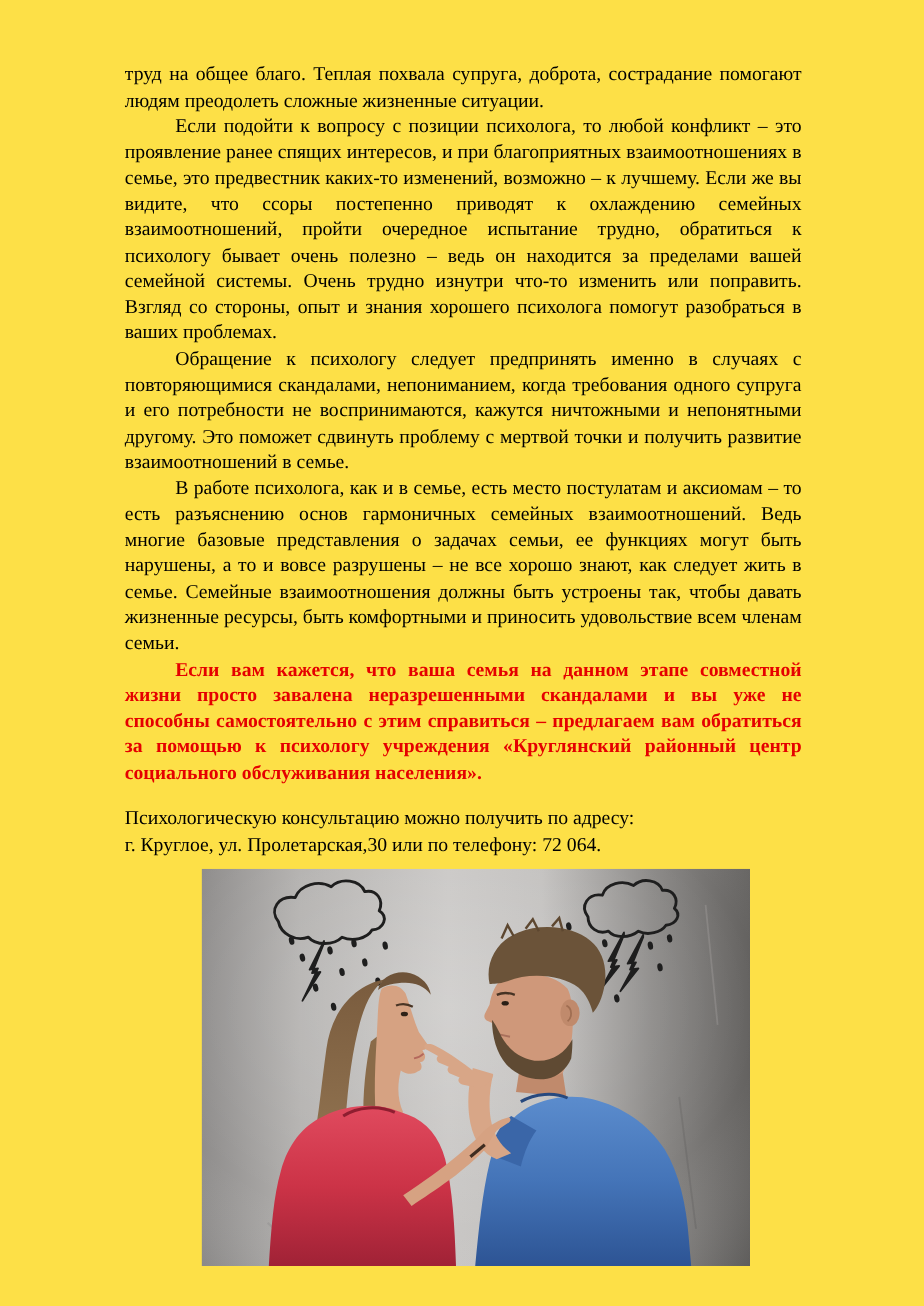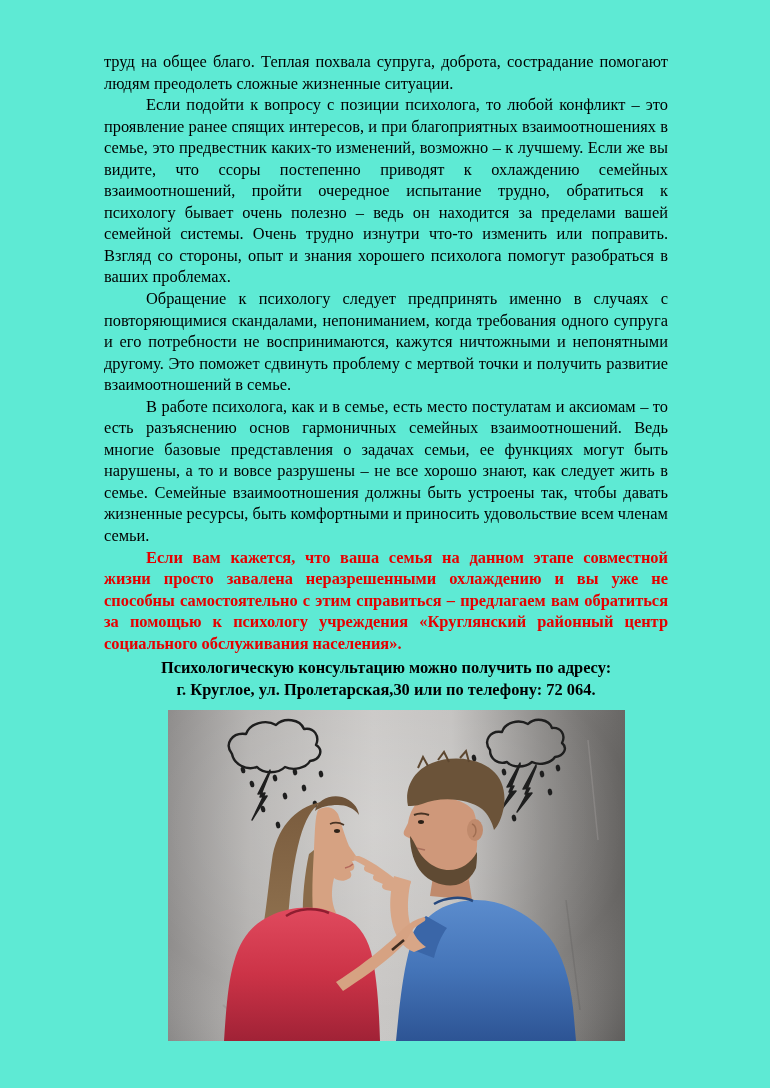--- a/index.html
+++ b/index.html
@@ -1,63 +1,62 @@
 <!DOCTYPE html>
 <html><head>
 <meta charset="utf-8">
 <style>
   html, body { margin: 0; padding: 0; background: #ffffff; }
   .page {
     position: relative;
     width: 770px;
     height: 1088px;
-    background: #5eead4;
+    background: #fde047;
     overflow: hidden;
     font-family: "Liberation Serif", serif;
     color: #000000;
   }
   .content {
     position: absolute;
     left: 104px;
     top: 51px;
     width: 564px;
     font-size: 16.4px;
     line-height: 21.55px;
   }
   p.para {
     margin: 0;
     text-align: justify;
     text-indent: 42px;
   }
   p.para.no-indent { text-indent: 0; }
   p.para.red-bold { color: #e50000; font-weight: bold; }
   .contact {
-    margin-top: 3px;
-    text-align: center;
-    font-weight: bold;
+    margin-top: 17px;
+    font-weight: normal;
   }
   .photo-wrap {
     margin: 10px 0 0 64px;
     width: 457px;
     height: 331px;
   }
   .photo-wrap svg { display: block; }
 </style>
 </head>
 <body>
 
 <div class="page">
   <div class="content">
 
     <div>
         <p class="para no-indent">труд на общее благо. Теплая похвала супруга, доброта, сострадание помогают людям преодолеть сложные жизненные ситуации.</p>
         <p class="para">Если подойти к вопросу с позиции психолога, то любой конфликт – это проявление ранее спящих интересов, и при благоприятных взаимоотношениях в семье, это предвестник каких-то изменений, возможно – к лучшему. Если же вы видите, что ссоры постепенно приводят к охлаждению семейных взаимоотношений, пройти очередное испытание трудно, обратиться к психологу бывает очень полезно – ведь он находится за пределами вашей семейной системы. Очень трудно изнутри что-то изменить или поправить. Взгляд со стороны, опыт и знания хорошего психолога помогут разобраться в ваших проблемах.</p>
         <p class="para">Обращение к психологу следует предпринять именно в случаях с повторяющимися скандалами, непониманием, когда требования одного супруга и его потребности не воспринимаются, кажутся ничтожными и непонятными другому. Это поможет сдвинуть проблему с мертвой точки и получить развитие взаимоотношений в семье.</p>
         <p class="para">В работе психолога, как и в семье, есть место постулатам и аксиомам – то есть разъяснению основ гармоничных семейных взаимоотношений. Ведь многие базовые представления о задачах семьи, ее функциях могут быть нарушены, а то и вовсе разрушены – не все хорошо знают, как следует жить в семье. Семейные взаимоотношения должны быть устроены так, чтобы давать жизненные ресурсы, быть комфортными и приносить удовольствие всем членам семьи.</p>
-        <p class="para red-bold">Если вам кажется, что ваша семья на данном этапе совместной жизни просто завалена неразрешенными охлаждению и вы уже не способны самостоятельно с этим справиться – предлагаем вам обратиться за помощью к психологу учреждения «Круглянский районный центр социального обслуживания населения».</p>
+        <p class="para red-bold">Если вам кажется, что ваша семья на данном этапе совместной жизни просто завалена неразрешенными скандалами и вы уже не способны самостоятельно с этим справиться – предлагаем вам обратиться за помощью к психологу учреждения «Круглянский районный центр социального обслуживания населения».</p>
       </div>
 
     <div class="contact">
       <div>Психологическую консультацию можно получить по адресу:</div>
       <div>г. Круглое, ул. Пролетарская,30 или по телефону: 72 064.</div>
     </div>
 
     <div class="photo-wrap">
       <svg width="457" height="331" viewBox="0 0 457 331" xmlns="http://www.w3.org/2000/svg">
         <defs>

